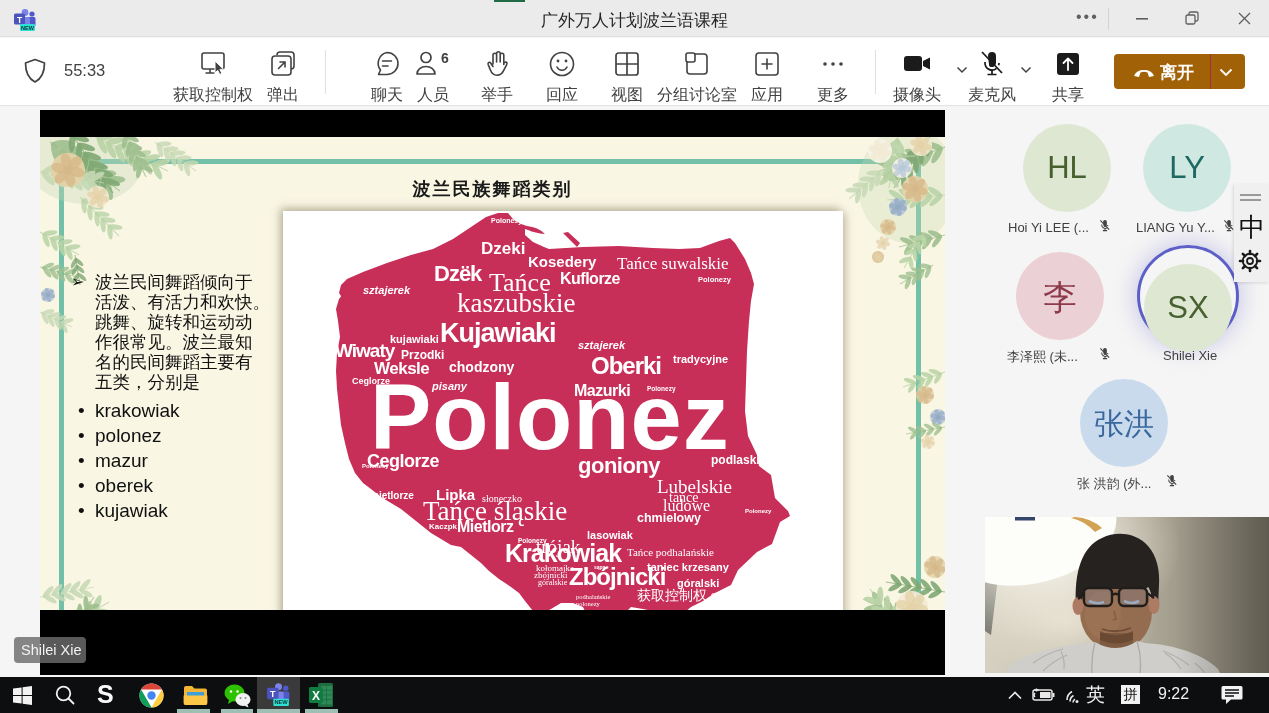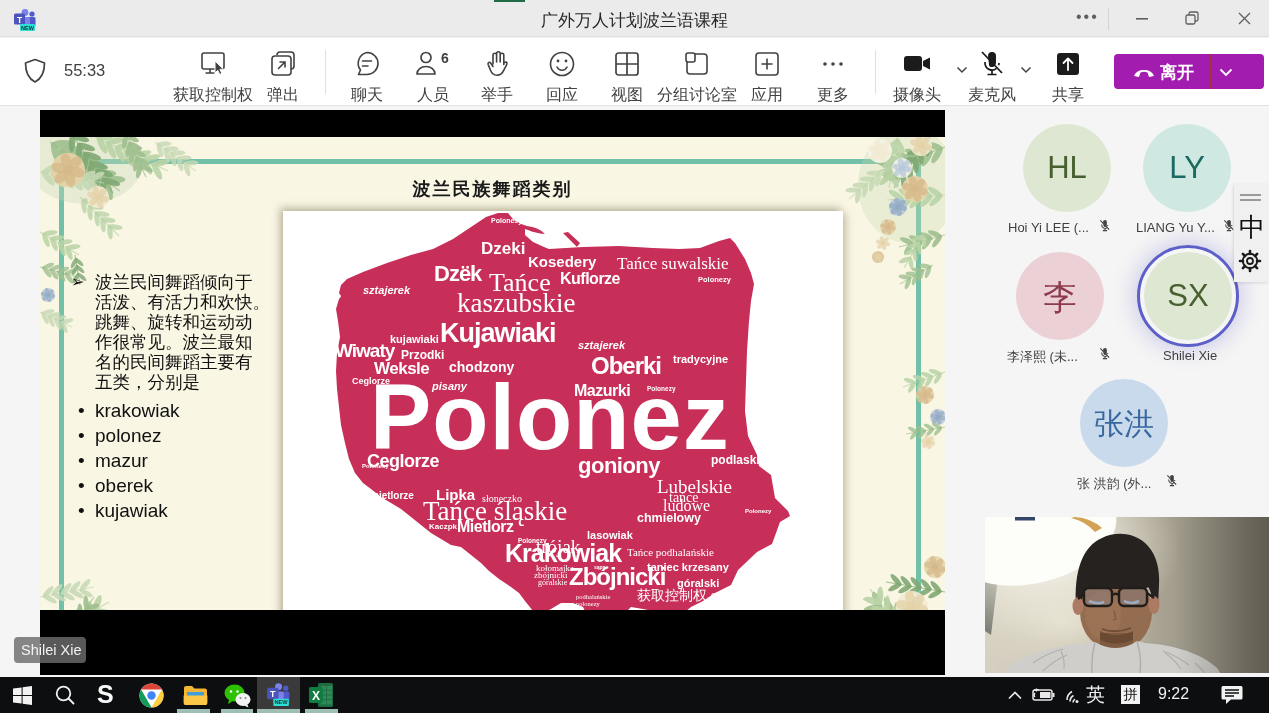--- a/index.html
+++ b/index.html
@@ -104,21 +104,21 @@
     <div class="tbtn" style="left:253px;width:60px;">
       <svg width="28" height="28" viewBox="0 0 28 28">
         <path d="M8 5 a3 3 0 0 1 3 -3 h11 a3 3 0 0 1 3 3 v11 a3 3 0 0 1 -3 3" fill="none" stroke="#424242" stroke-width="1.6"></path>
         <rect x="3" y="6" width="19" height="19" rx="3" fill="none" stroke="#424242" stroke-width="1.6"></rect>
         <path d="M9.5 18.5 L15.5 12.5 M11 12 h5 v5" fill="none" stroke="#424242" stroke-width="1.6" stroke-linecap="round"></path>
       </svg>
       <div class="tlabel">弹出</div>
     </div>
     <div class="vsep" style="left:325px;"></div>
 
-    <div class="tbtn" style="left:337px;width:60px;">
+    <div class="tbtn" style="left:357px;width:60px;">
       <svg width="28" height="28" viewBox="0 0 28 28">
         <path d="M14 2.5 a11 11 0 0 1 0 22 h-8.5 l2 -4.5 a11 11 0 0 1 6.5 -17.5 Z" fill="none" stroke="#424242" stroke-width="1.6" stroke-linejoin="round"></path>
         <path d="M9.5 11 h9 M9.5 16 h5.5" stroke="#424242" stroke-width="1.6" stroke-linecap="round"></path>
       </svg>
       <div class="tlabel">聊天</div>
     </div>
 
     <div class="tbtn" style="left:403px;width:60px;">
       <svg width="42" height="28" viewBox="0 0 42 28">
         <circle cx="14" cy="7.5" r="5" fill="none" stroke="#424242" stroke-width="1.7"></circle>
@@ -204,21 +204,21 @@
     </svg>
 
     <div class="tbtn" style="left:1038px;width:60px;">
       <svg width="28" height="28" viewBox="0 0 28 28">
         <rect x="3" y="3" width="22" height="22" rx="3" fill="#1b1b1b"></rect>
         <path d="M14 20 v-11 M9.5 13 L14 8.5 L18.5 13" fill="none" stroke="#ffffff" stroke-width="1.8" stroke-linecap="round" stroke-linejoin="round"></path>
       </svg>
       <div class="tlabel">共享</div>
     </div>
 
-    <div class="abs" style="left:1114px;top:16px;width:150px;height:35px;background:#a21caf;border-radius:4px;">
+    <div class="abs" style="left:1114px;top:16px;width:131px;height:35px;background:#a16207;border-radius:4px;">
       <svg class="abs" width="24" height="12" viewBox="0 0 24 12" style="left:18px;top:12px;">
         <path d="M2 10 a10.5 8.5 0 0 1 20 0 l-5 1 -1.5 -4.5 a9 9 0 0 0 -7 0 L7 11 Z" fill="#fff"></path>
       </svg>
       <div class="abs" style="left:46px;top:7px;font-size:17px;font-weight:bold;color:#fff;">离开</div>
       <div class="abs" style="left:96px;top:0;width:1px;height:35px;background:#a52e3e;"></div>
       <svg class="abs" width="14" height="9" viewBox="0 0 14 9" style="left:105px;top:14px;">
         <path d="M1.5 1.5 L7 7 L12.5 1.5" fill="none" stroke="#fff" stroke-width="1.8"></path>
       </svg>
     </div>
   </div>
@@ -746,21 +746,21 @@
         </div>
       </div>
       <div id="nametag" class="abs">Shilei Xie</div>
     </div>
     <div id="sidebar" class="abs" style="left:945px;top:0;width:324px;height:571px;">
 
       <div class="avatar" style="left:78px;top:18px;width:88px;height:88px;background:#dde7d1;color:#47602f;font-size:31px;line-height:88px;">HL</div>
       <div class="avatar" style="left:198px;top:18px;width:88px;height:88px;background:#cfe8e2;color:#1d6a62;font-size:31px;line-height:88px;">LY</div>
       <div class="avatar" style="left:71px;top:146px;width:88px;height:88px;background:#ebd0d6;color:#8d3a4b;font-size:34px;line-height:90px;">李</div>
       <div class="avatar" style="left:192px;top:139px;width:102px;height:102px;border:3px solid #5b5fc7;box-shadow:0 0 20px 4px rgba(120,115,210,0.30);"></div>
-      <div class="avatar" style="left:199px;top:146px;width:88px;height:88px;background:#dde7d1;color:#47602f;font-size:31px;line-height:88px;">SX</div>
+      <div class="avatar" style="left:199px;top:158px;width:88px;height:88px;background:#dde7d1;color:#47602f;font-size:31px;line-height:88px;">SX</div>
       <div class="avatar" style="left:135px;top:273px;width:88px;height:88px;background:#c9daec;color:#39679e;font-size:30px;line-height:90px;">张洪</div>
 
       <div class="plabel" style="left:63px;top:114px;">Hoi Yi LEE (...</div>
       <svg class="mic" style="left:153px;top:113px;">
           <use href="#micoff"></use>
         </svg>
       <div class="plabel" style="left:191px;top:114px;">LIANG Yu Y...</div>
       <svg class="mic" style="left:277px;top:113px;">
           <use href="#micoff"></use>
         </svg>

